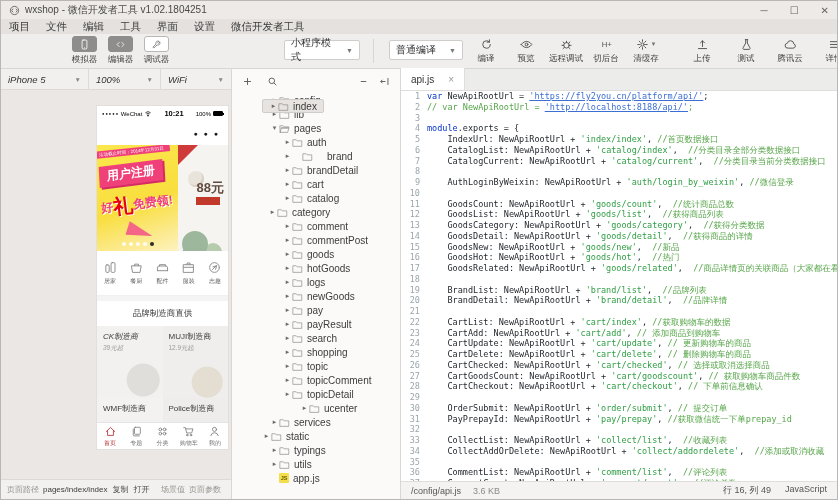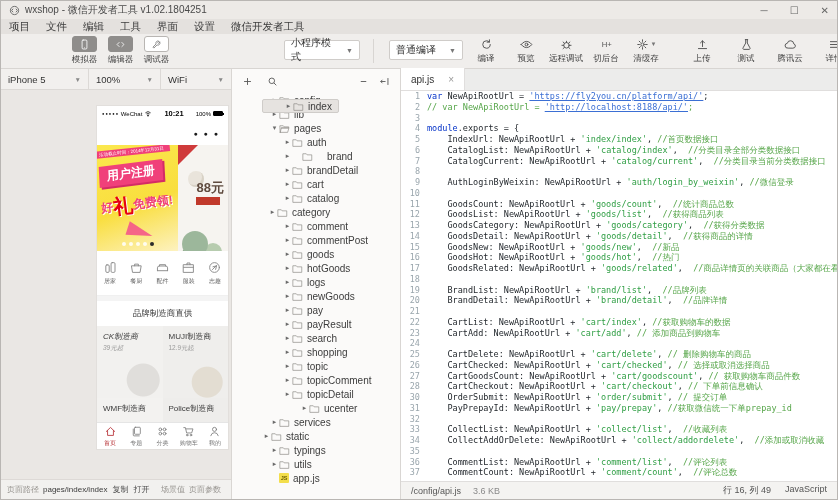--- a/index.html
+++ b/index.html
@@ -35,21 +35,21 @@
   .abtn { width:38px; display:flex; flex-direction:column; align-items:center; }
   .abtn .aico { height:16px; display:flex; align-items:center; color:#555; }
   .abtn .alab { font-size:8.5px; color:#444; margin-top:1px; white-space:nowrap; }
   .aright { position:absolute; top:2px; display:flex; gap:6px; }
   .aleft  { position:absolute; top:2px; display:flex; gap:2px; }
 
   
   .sim { position:absolute; left:0; top:68px; width:230px; bottom:0; background:#eae7e4; }
   .devbar { display:flex; height:21px; border-bottom:1px solid #dcd9d6; background:#f2f0ee; }
   .devcell { display:flex; align-items:center; justify-content:space-between; font-size:9.5px;
-             color:#333; padding:0 7px; border-right:1px solid #dcd9d6; }
+             color:#333; padding:0 7px; border-right:1px solid #dcd9d6;font-style:italic; }
   .devcell .caret { color:#888; font-size:6.5px; }
   .phone { position:absolute; left:96px; top:37px; width:131px; height:343px; background:#fff;
            overflow:hidden; display:flex; flex-direction:column; box-shadow:0 0 0 1px #e2dfdc; }
   .p-status { height:15px; display:flex; align-items:center; padding:0 5px; font-size:6px; color:#000; }
   .p-status .mid { flex:1; text-align:center; font-size:7.5px; font-weight:bold; }
   .batt { display:inline-block; width:10px; height:5px; border:1px solid #000; border-radius:1px;
           position:relative; margin-left:2px; background:#000; }
   .batt:after { content:""; position:absolute; right:-2px; top:1px; width:1px; height:2px; background:#000; }
   .p-capsule { height:24px; display:flex; align-items:center; justify-content:flex-end; padding:0 8px; }
   .p-capsule .dots { letter-spacing:2px; font-size:7px; color:#1a1a1a; }
@@ -603,21 +603,21 @@
       </div>
       <div class="trow" style="padding-left: 21px;">
         <span class="tw">▸</span>
         <span class="fico">
           <svg width="11" height="11" viewBox="0 0 16 16" fill="none" stroke="currentColor" stroke-width="1" stroke-linecap="round" stroke-linejoin="round">
             <path d="M1.8 4h4.4l1.3 1.6h6.7v8H1.8z"></path>
           </svg>
         </span>
         <span>hotGoods</span>
       </div>
-      <div class="trow sel" style="padding-left: 21px;">
+      <div class="trow sel" style="padding-left: 6px;">
         <span class="tw">▸</span>
         <span class="fico">
           <svg width="11" height="11" viewBox="0 0 16 16" fill="none" stroke="currentColor" stroke-width="1" stroke-linecap="round" stroke-linejoin="round">
             <path d="M1.8 4h4.4l1.3 1.6h6.7v8H1.8z"></path>
           </svg>
         </span>
         <span>index</span>
       </div>
       <div class="trow" style="padding-left: 21px;">
         <span class="tw">▸</span>
@@ -848,36 +848,41 @@
       <div class="crow">
         <span class="ln">22</span>
         <span class="lc"><span class="tk-p">    CartList: NewApiRootUrl + </span><span class="tk-s">'cart/index'</span><span class="tk-p">, </span><span class="tk-c">//获取购物车的数据</span></span>
       </div>
       <div class="crow">
         <span class="ln">23</span>
         <span class="lc"><span class="tk-p">    CartAdd: NewApiRootUrl + </span><span class="tk-s">'cart/add'</span><span class="tk-p">, </span><span class="tk-c">// 添加商品到购物车</span></span>
       </div>
       <div class="crow">
         <span class="ln">24</span>
+        <span class="lc"><span class="tk-p">    CartUpdate: NewApiRootUrl + </span><span class="tk-s">'cart/update'</span><span class="tk-p">, </span><span class="tk-c">// 更新购物车的商品</span></span>
       </div>
       <div class="crow">
         <span class="ln">25</span>
         <span class="lc"><span class="tk-p">    CartDelete: NewApiRootUrl + </span><span class="tk-s">'cart/delete'</span><span class="tk-p">, </span><span class="tk-c">// 删除购物车的商品</span></span>
       </div>
       <div class="crow">
         <span class="ln">26</span>
         <span class="lc"><span class="tk-p">    CartChecked: NewApiRootUrl + </span><span class="tk-s">'cart/checked'</span><span class="tk-p">, </span><span class="tk-c">// 选择或取消选择商品</span></span>
       </div>
       <div class="crow">
         <span class="ln">27</span>
         <span class="lc"><span class="tk-p">    CartGoodsCount: NewApiRootUrl + </span><span class="tk-s">'cart/goodscount'</span><span class="tk-p">, </span><span class="tk-c">// 获取购物车商品件数</span></span>
       </div>
       <div class="crow">
         <span class="ln">28</span>
         <span class="lc"><span class="tk-p">    CartCheckout: NewApiRootUrl + </span><span class="tk-s">'cart/checkout'</span><span class="tk-p">, </span><span class="tk-c">// 下单前信息确认</span></span>
+      </div>
+      <div class="crow">
+        <span class="ln">29</span>
+        <span class="lc"></span>
       </div>
       <div class="crow">
         <span class="ln">30</span>
         <span class="lc"><span class="tk-p">    OrderSubmit: NewApiRootUrl + </span><span class="tk-s">'order/submit'</span><span class="tk-p">, </span><span class="tk-c">// 提交订单</span></span>
       </div>
       <div class="crow">
         <span class="ln">31</span>
         <span class="lc"><span class="tk-p">    PayPrepayId: NewApiRootUrl + </span><span class="tk-s">'pay/prepay'</span><span class="tk-p">, </span><span class="tk-c">//获取微信统一下单prepay_id</span></span>
       </div>
       <div class="crow">

